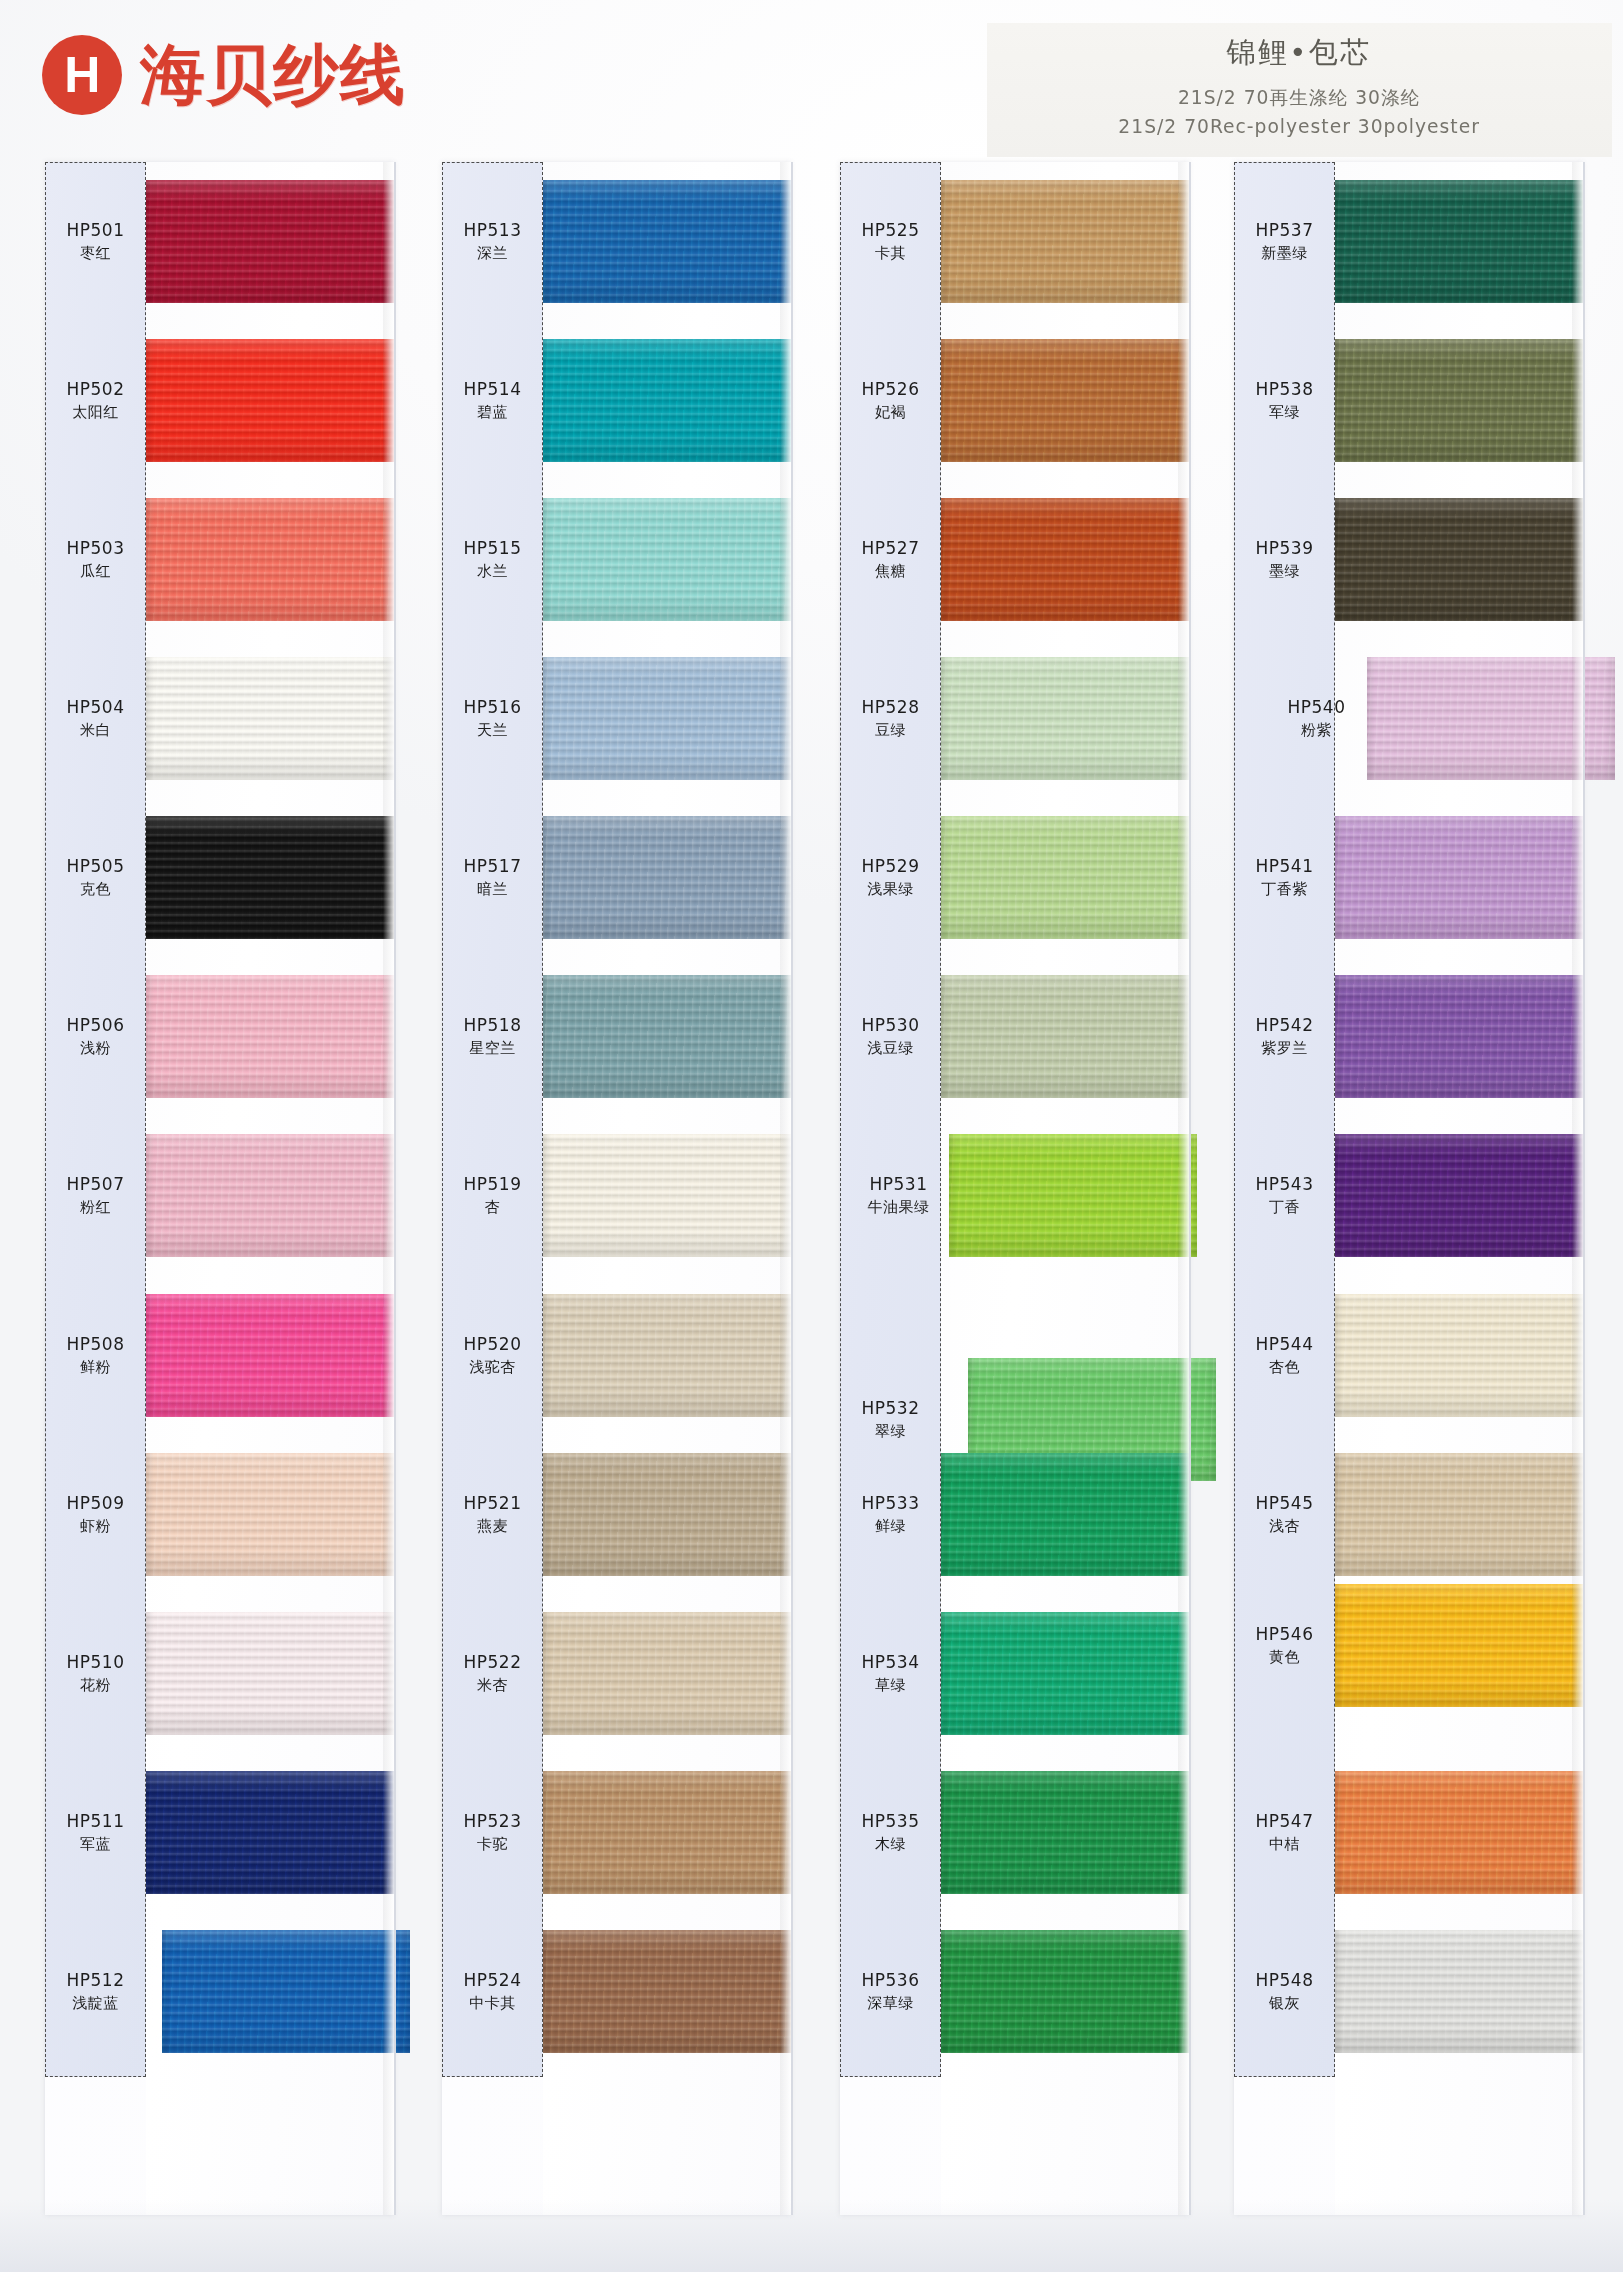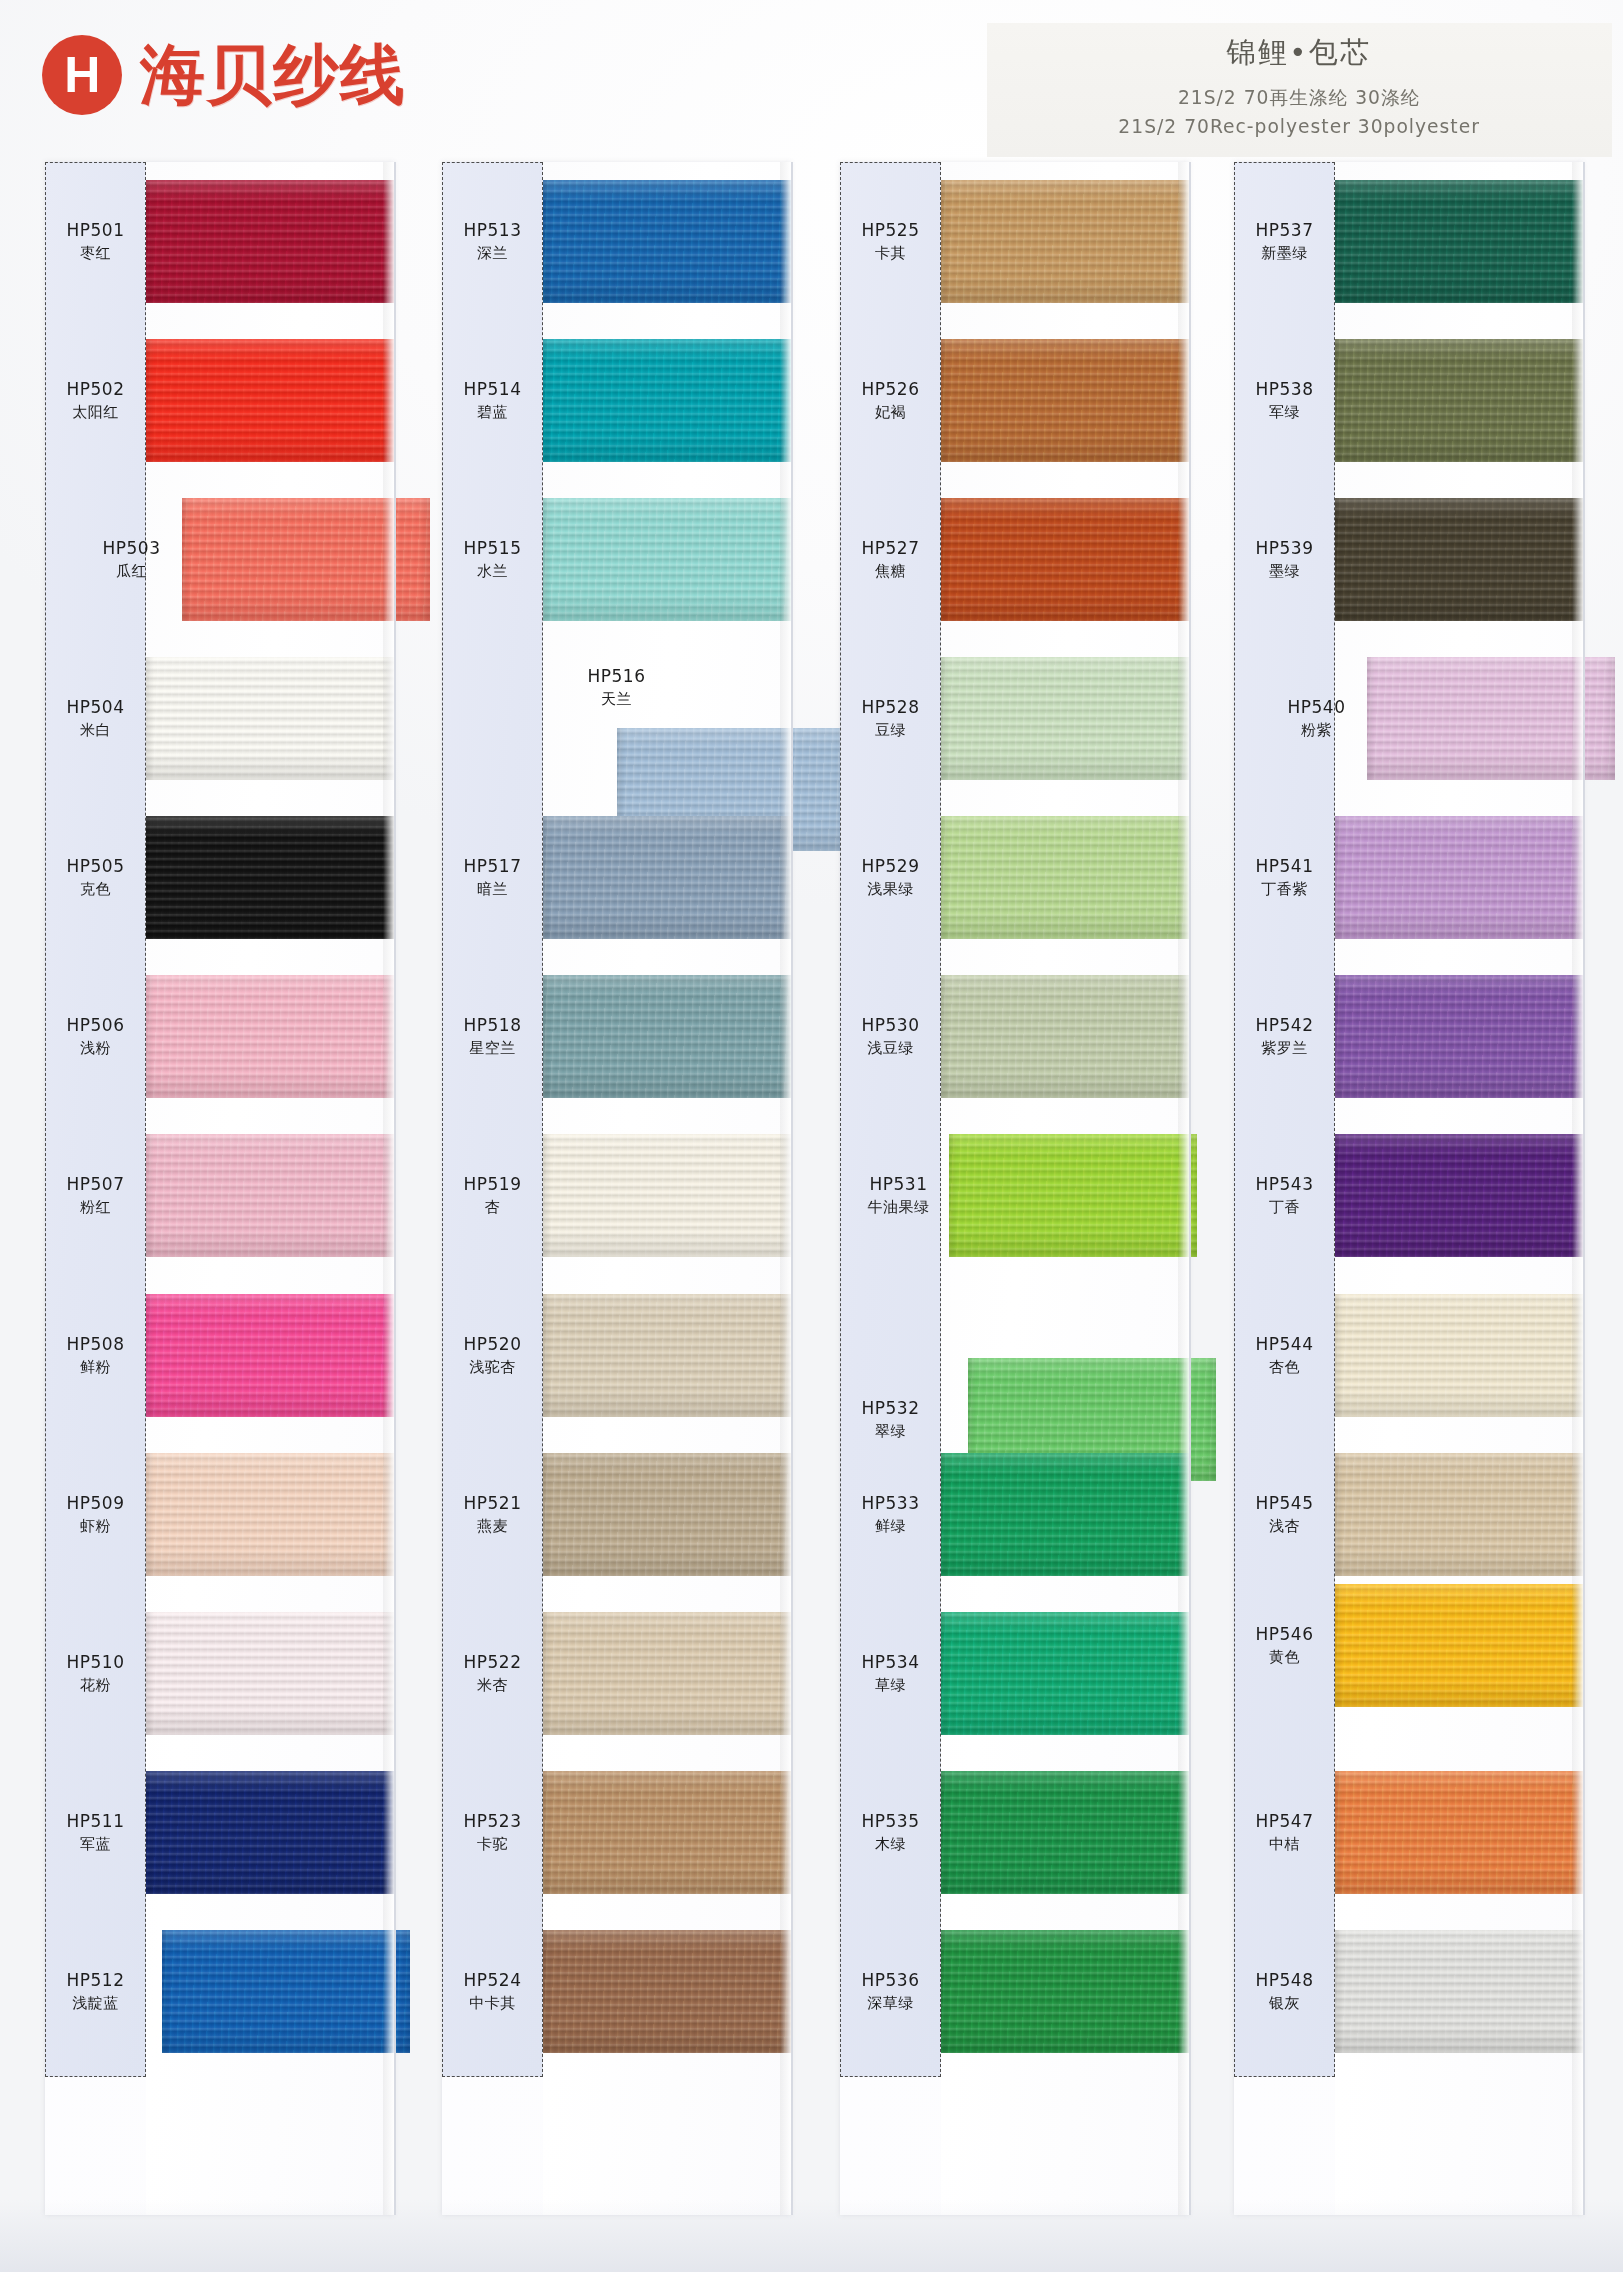--- a/index.html
+++ b/index.html
@@ -242,21 +242,21 @@
               <div class="swatch" title="HP502 太阳红 #f62b1c">
                 <div class="base" style="background: rgb(246, 43, 28);"></div>
                 <div class="strands"></div>
                 <div class="fuzz"></div>
                 <div class="shade"></div>
                 <div class="edgeL"></div>
                 <div class="edgeR"></div>
               </div>
             </div>
           </div>
-          <div class="row" style="top: 318px; padding-left: 36px;">
+          <div class="row" style="top: 318px;">
             <div class="row-label">
               <span class="row-code">HP503</span>
               <span class="row-name">瓜红</span>
             </div>
             <div class="swatch-wrap">
               <div class="swatch" title="HP503 瓜红 #f7705f">
                 <div class="base" style="background: rgb(247, 112, 95);"></div>
                 <div class="strands"></div>
                 <div class="fuzz"></div>
                 <div class="shade"></div>
@@ -459,21 +459,21 @@
               <div class="swatch" title="HP515 水兰 #94dbd4">
                 <div class="base" style="background: rgb(148, 219, 212);"></div>
                 <div class="strands"></div>
                 <div class="fuzz"></div>
                 <div class="shade"></div>
                 <div class="edgeL"></div>
                 <div class="edgeR"></div>
               </div>
             </div>
           </div>
-          <div class="row" style="top: 503px; flex-direction: column;">
+          <div class="row" style="top: 477px;">
             <div class="row-label">
               <span class="row-code">HP516</span>
               <span class="row-name">天兰</span>
             </div>
             <div class="swatch-wrap">
               <div class="swatch" title="HP516 天兰 #a5c0da">
                 <div class="base" style="background: rgb(165, 192, 218);"></div>
                 <div class="strands"></div>
                 <div class="fuzz"></div>
                 <div class="shade"></div>

